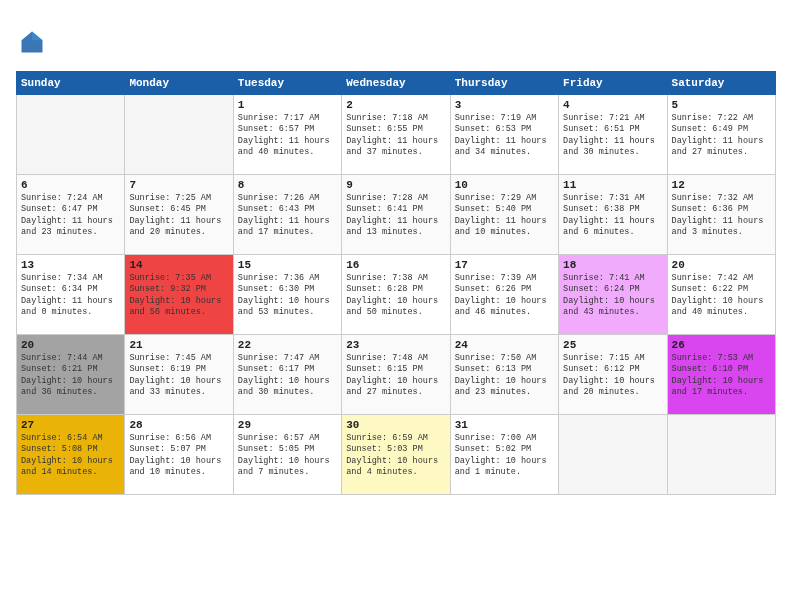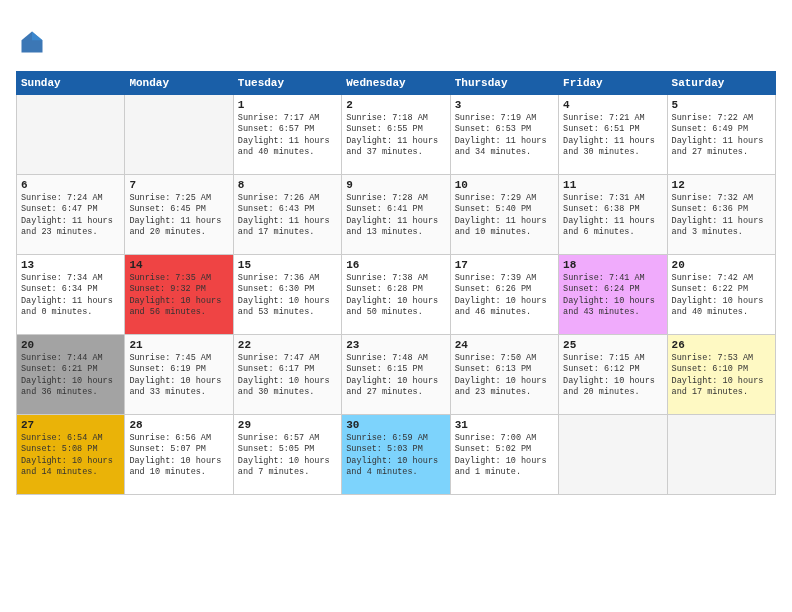--- a/index.html
+++ b/index.html
@@ -272,21 +272,21 @@
             <div class="day-info" style="white-space: pre-wrap;">Sunrise: 7:50 AM
 Sunset: 6:13 PM
 Daylight: 10 hours and 23 minutes.</div>
           </td>
           <td style="background: rgb(250, 250, 250); margin-left: 11px;">
             <span class="day-num">25</span>
             <div class="day-info" style="white-space: pre-wrap;">Sunrise: 7:15 AM
 Sunset: 6:12 PM
 Daylight: 10 hours and 20 minutes.</div>
           </td>
-          <td style="background: #fef9c3;">
+          <td style="background: #d946ef;">
             <span class="day-num">26</span>
             <div class="day-info" style="white-space: pre-wrap;">Sunrise: 7:53 AM
 Sunset: 6:10 PM
 Daylight: 10 hours and 17 minutes.</div>
           </td>
         </tr>
         <tr>
           <td style="background: #eab308;">
             <span class="day-num">27</span>
             <div class="day-info" style="white-space: pre-wrap;">Sunrise: 6:54 AM
@@ -298,21 +298,21 @@
             <div class="day-info" style="white-space: pre-wrap;">Sunrise: 6:56 AM
 Sunset: 5:07 PM
 Daylight: 10 hours and 10 minutes.</div>
           </td>
           <td style="background: rgb(255, 255, 255);">
             <span class="day-num">29</span>
             <div class="day-info" style="white-space: pre-wrap;">Sunrise: 6:57 AM
 Sunset: 5:05 PM
 Daylight: 10 hours and 7 minutes.</div>
           </td>
-          <td style="background: #7dd3fc;">
+          <td style="background: #fef9c3;">
             <span class="day-num">30</span>
             <div class="day-info" style="white-space: pre-wrap;">Sunrise: 6:59 AM
 Sunset: 5:03 PM
 Daylight: 10 hours and 4 minutes.</div>
           </td>
           <td style="background: rgb(255, 255, 255);">
             <span class="day-num">31</span>
             <div class="day-info" style="white-space: pre-wrap;">Sunrise: 7:00 AM
 Sunset: 5:02 PM
 Daylight: 10 hours and 1 minute.</div>

